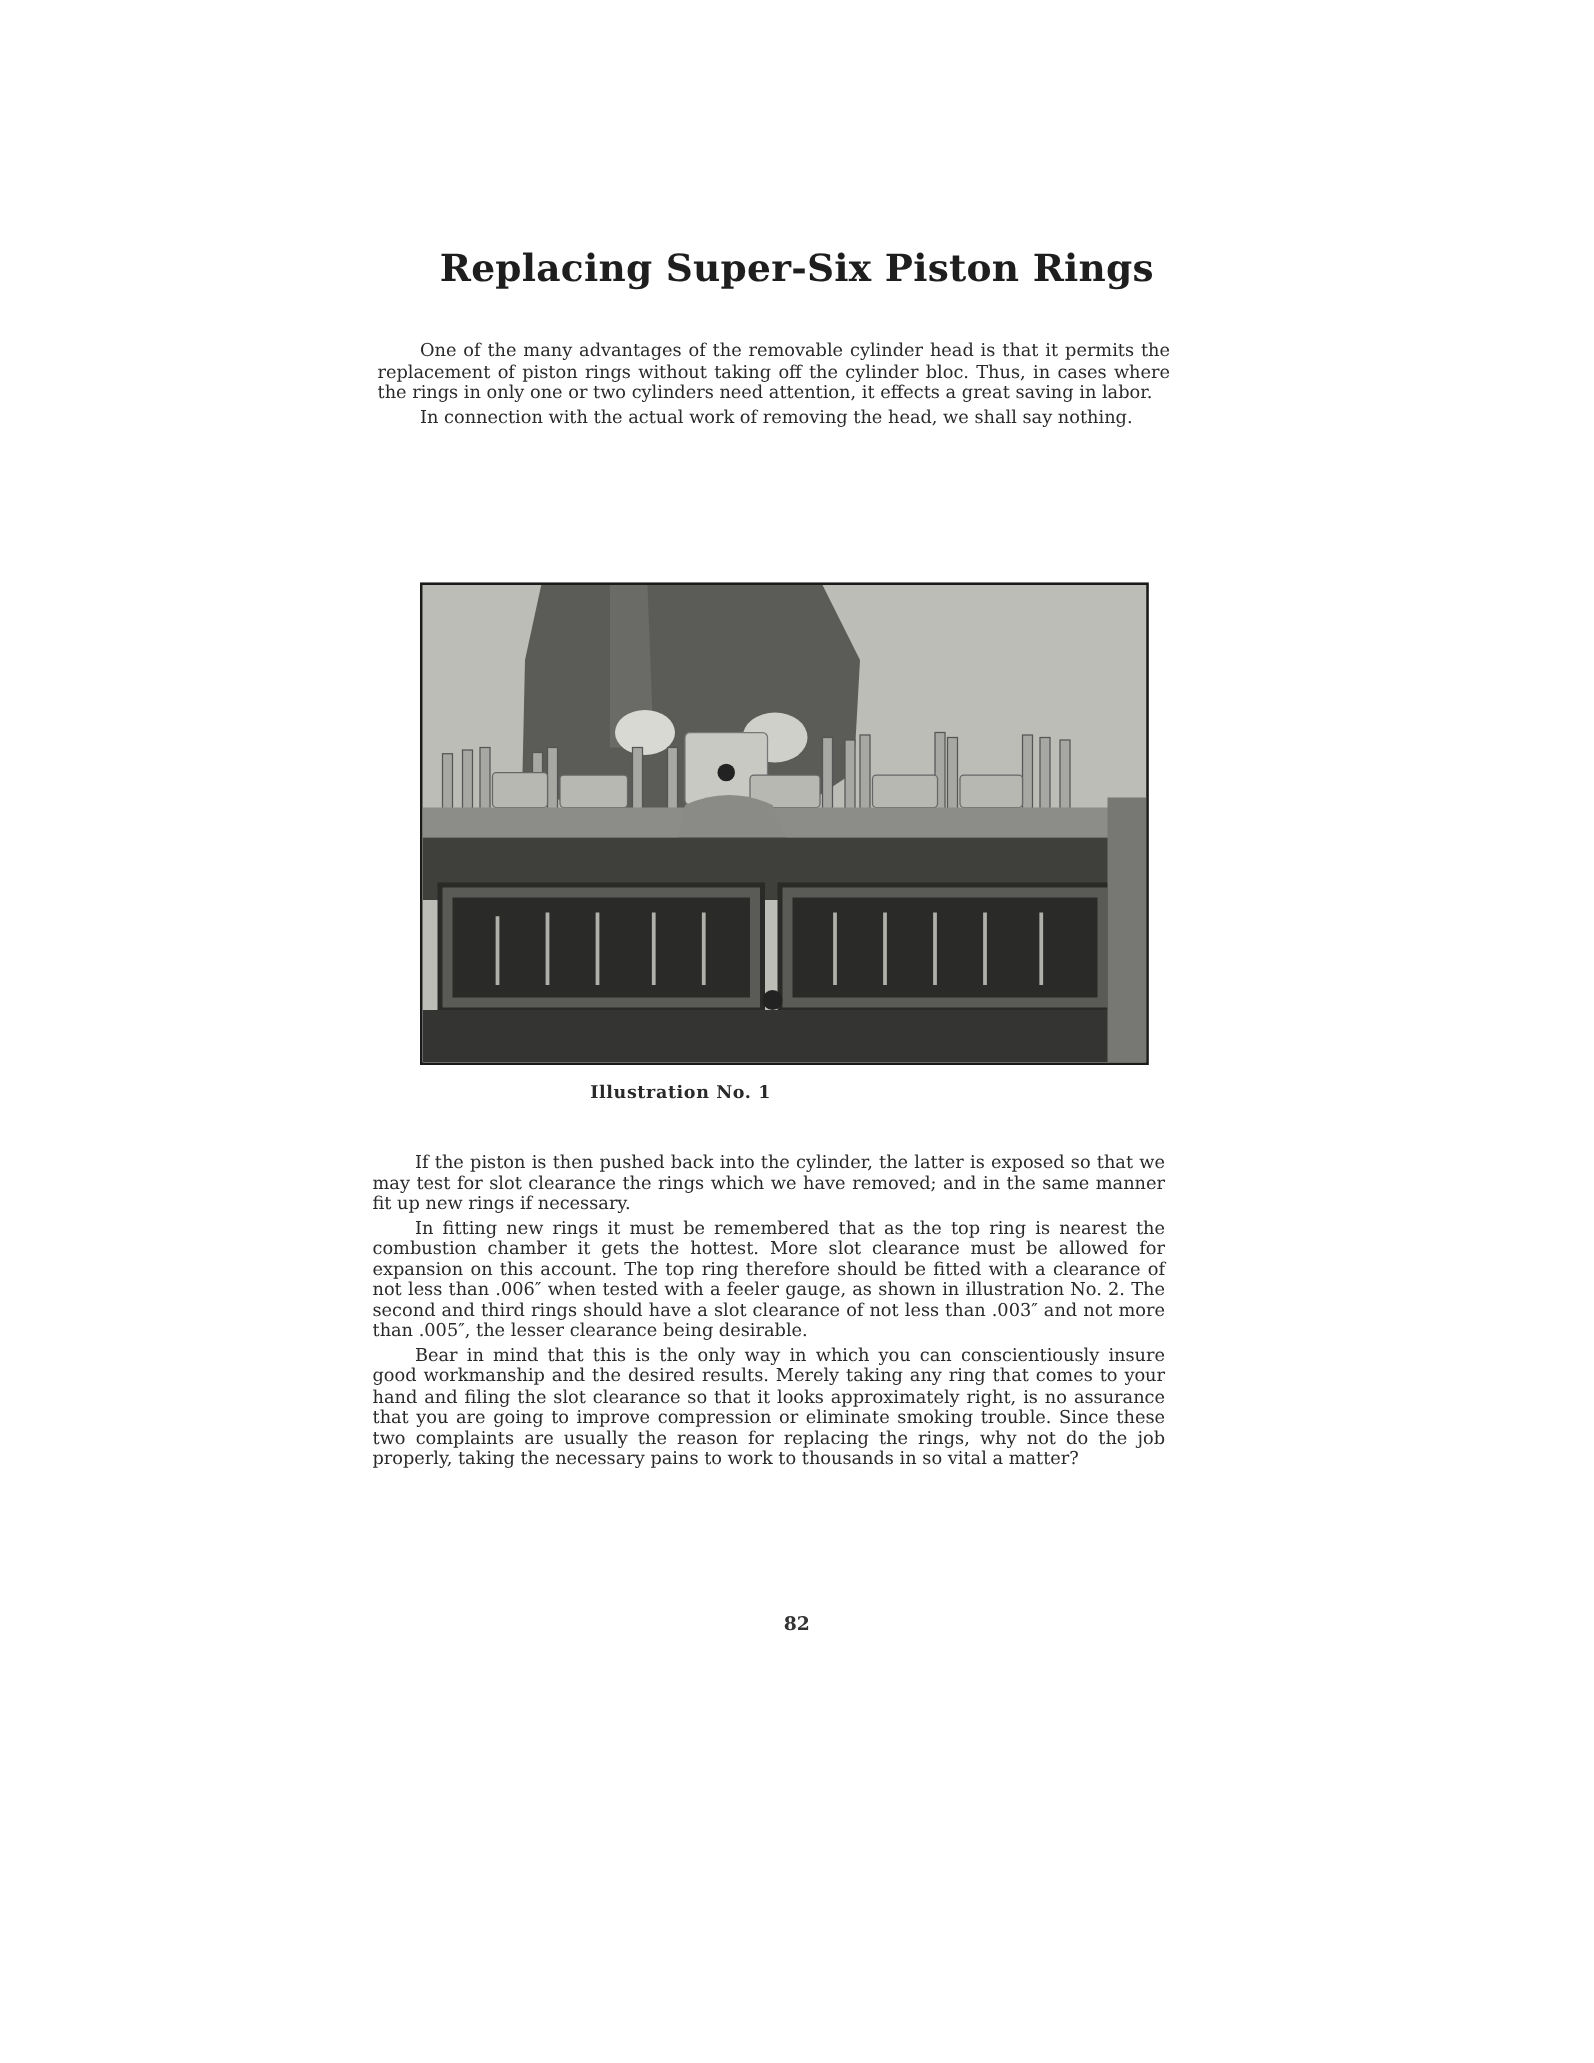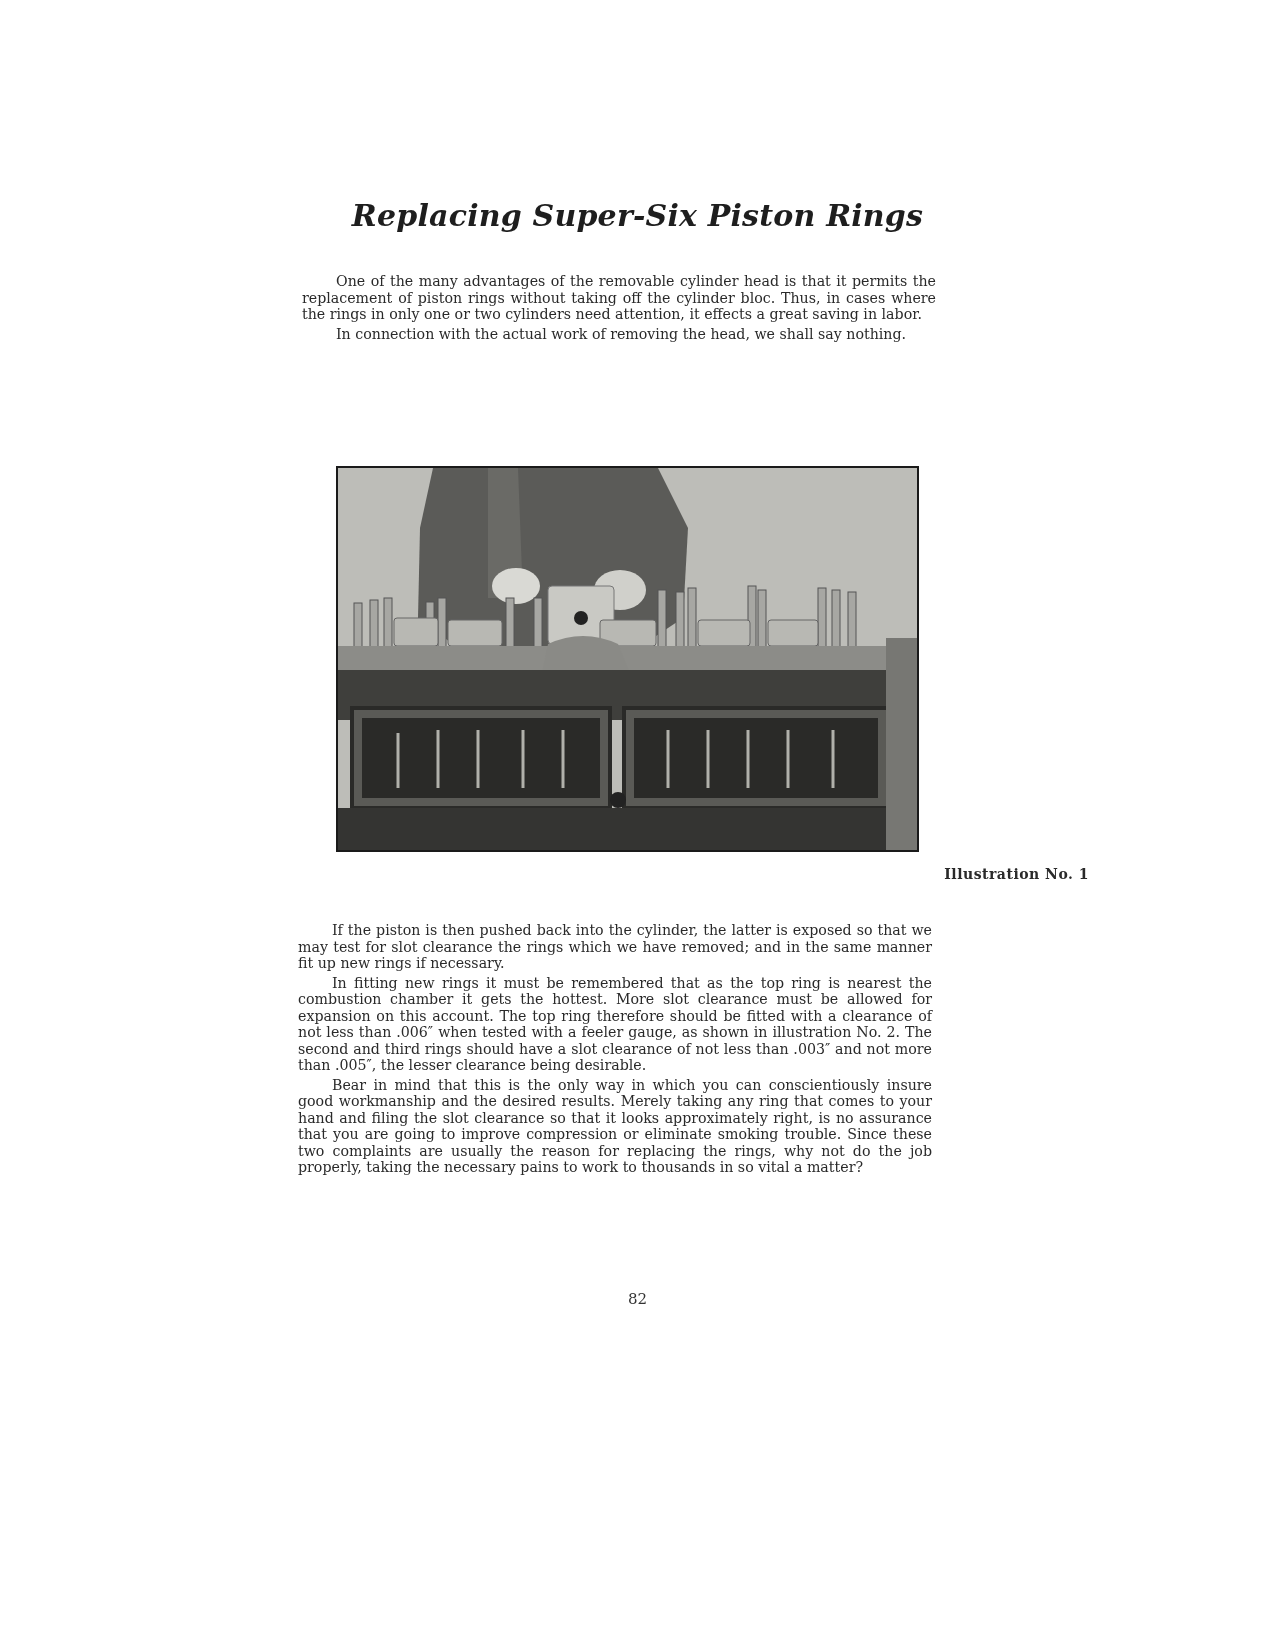--- a/index.html
+++ b/index.html
@@ -3,35 +3,35 @@
 <meta charset="utf-8">
 <style>
   html, body { margin:0; padding:0; }
   body {
     width:1275px; height:1650px; background:#ffffff; position:relative; overflow:hidden;
     font-family:"DejaVu Serif", "Liberation Serif", serif; color:#2a2a2a;
   }
   .page-title {
     position:absolute; left:0; width:1275px; top:198px; text-align:center;
     font-family:"DejaVu Serif", serif; font-weight:bold; font-size:30px; color:#1e1e1e;
-    letter-spacing:0.2px; padding-left:0px; box-sizing:border-box;font-style:italic;
+    letter-spacing:0.2px; padding-left:0px; box-sizing:border-box;
   }
   .block { position:absolute; left:302px; width:634px; font-size:14.2px; line-height:16.5px; text-align:justify; }
   .block p { margin:0 0 3px 0; text-indent:34px; }
   .block1 { top:273px; }
   .block2 { top:922px; left:298px; width:634px; }
   .figure {
     position:absolute; left:336px; top:466px; width:583px; height:386px;
     border:2px solid #1a1a1a; box-sizing:border-box; overflow:hidden; background:#b9b9b5;
   }
   .caption {
-    position:absolute; left:0; width:1089px; top:866px; text-align:right;
+    position:absolute; left:0; width:1089px; top:866px; text-align:center;
     font-weight:bold; font-size:14px; color:#2a2a2a; letter-spacing:0.5px;
   }
-  .page-number { position:absolute; left:0; width:1275px; top:1290px; text-align:center; font-size:15px; color:#333; }
+  .page-number { position:absolute; left:0; width:1275px; top:1290px; text-align:center; font-size:15px; color:#333;font-weight:bold; }
   .photo svg { display:block; }
 </style>
 </head>
 <body>
 
 <div class="page-title">Replacing Super-Six Piston Rings</div>
 
 <div class="block block1">
   <p>One of the many advantages of the removable cylinder head is that it permits the replacement of piston rings without taking off the cylinder bloc. Thus, in cases where the rings in only one or two cylinders need attention, it effects a great saving in labor.</p>
   <p>In connection with the actual work of removing the head, we shall say nothing.</p>

